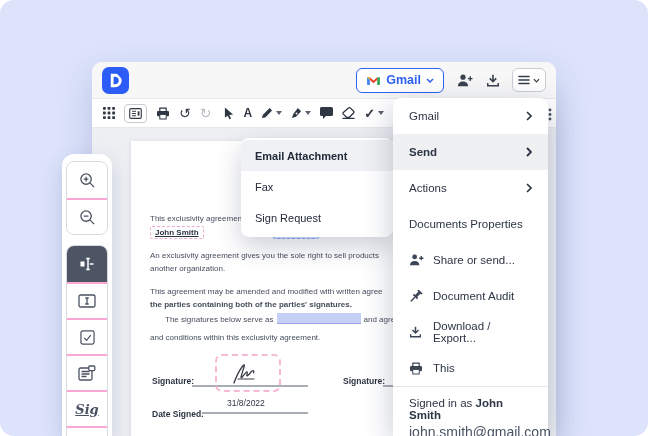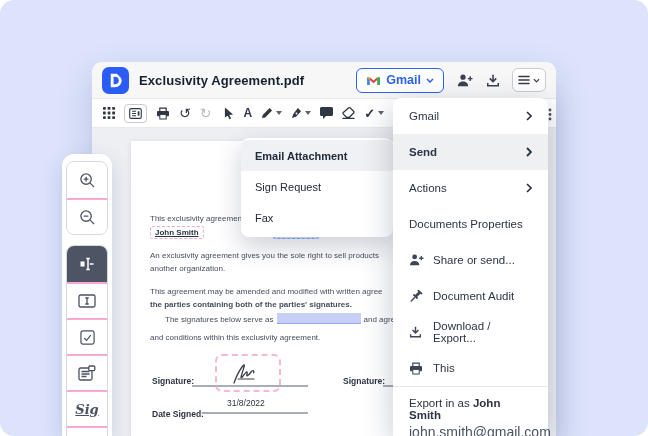--- a/index.html
+++ b/index.html
@@ -94,21 +94,20 @@
   <div class="card">
 
     <div class="hdr">
       <div class="logo">
         <svg width="19" height="19" viewBox="0 0 20 20">
           <path fill="#fff" d="M5 3h4.5c4 0 7 3.1 7 7s-3 7-7 7H5V3z M8 6v8h1.5c2.3 0 4-1.8 4-4s-1.7-4-4-4H8z"></path>
           <path fill="#2b5cf5" d="M10.2 1.8h7.2v7.2z"></path>
           <path fill="#fff" d="M10.6 2.4l3.4 3.4h-3.4z"></path>
         </svg>
       </div>
-      <div class="title">Exclusivity Agreement.pdf</div>
       <div class="hdr-sp"></div>
 
       <button class="gmail-btn">
         <span style="display:flex;">
           <svg width="15" height="11" viewBox="0 0 16 12">
             <path fill="#4285f4" d="M1 2.5h3V11H1.6C1.2 11 1 10.8 1 10.4z"></path>
             <path fill="#34a853" d="M12 2.5h3v7.9c0 .4-.2.6-.6.6H12z"></path>
             <path fill="#ea4335" d="M4 2.5L8 6l4-3.5v3L8 9 4 5.5z"></path>
             <path fill="#fbbc04" d="M1 2.5h3v3z"></path>
           </svg>
@@ -315,22 +314,22 @@
       </button>
       <button class="stb">
         <span class="sig-glyph">Sig</span>
       </button>
       <button class="stb"></button>
     </div>
   </div>
 
   <div class="submenu">
     <div class="smi hl">Email Attachment</div>
+    <div class="smi">Fax</div>
     <div class="smi">Sign Request</div>
-    <div class="smi">Fax</div>
   </div>
 
   <div class="menu">
     <div class="mi">
       <span class="mlabel">Gmail</span>
       <span class="chev">
           <svg width="6" height="10" viewBox="0 0 6 10" fill="none" stroke="currentColor" stroke-width="1.6">
             <path d="M1 1l4 4-4 4"></path>
           </svg>
         </span>
@@ -392,20 +391,20 @@
           <path fill="none" stroke="currentColor" stroke-width="1.2" d="M3.8 4V1.2h6.4V4"></path>
           <rect x="1" y="4" width="12" height="5.3" rx="1" fill="currentColor"></rect>
           <rect x="3.8" y="7.4" width="6.4" height="4.6" fill="#fff" stroke="currentColor"></rect>
         </svg>
       </span>
       <span class="mlabel">This</span>
     </div>
     <div class="mdiv"></div>
     <div class="mfoot">
       <div class="l1">
-        <span>Export in as</span>
+        <span>Signed in as</span>
         <b>John Smith</b>
       </div>
       <div class="l2">john.smith@gmail.com</div>
     </div>
   </div>
 
 </div>
 
 </body></html>

